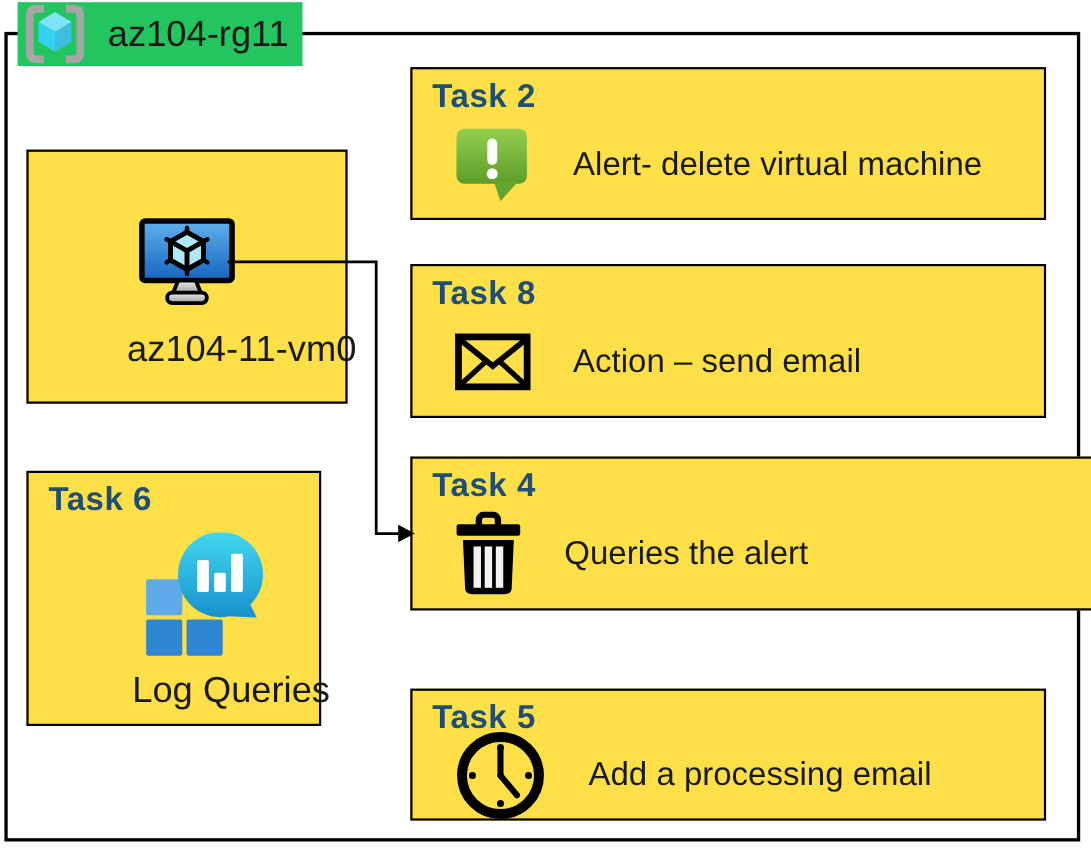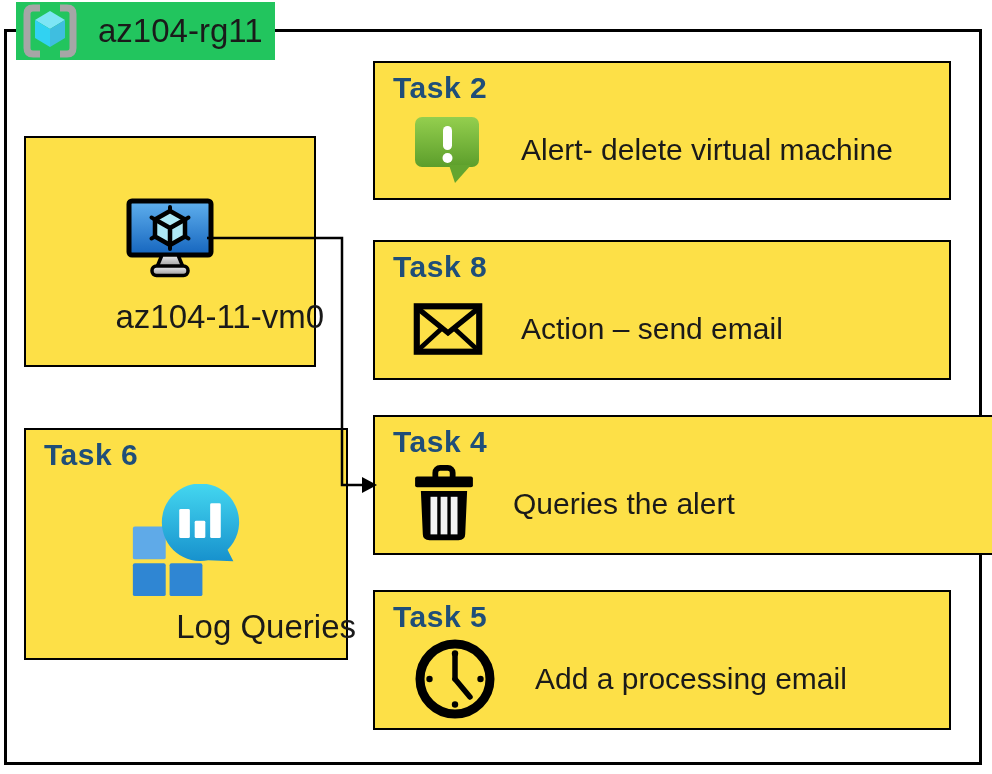--- a/index.html
+++ b/index.html
@@ -20,25 +20,25 @@
   .legend .title{font-size:33px;color:#1a1a1a;white-space:nowrap;}
   .task-box{
     position:absolute;background:#fde047;border:2.5px solid #000;
     box-sizing:border-box;z-index:1;
   }
   .task-heading{
     position:absolute;left:18px;top:8px;font-size:30px;font-weight:bold;
     color:#1F4E79;letter-spacing:0.5px;
   }
   .task1{left:24px;top:136px;width:292px;height:231px;}
-  .task6{left:24px;top:428px;width:324px;height:232px;text-decoration:underline;}
+  .task6{left:24px;top:428px;width:268px;height:232px;text-decoration:underline;}
   .task2{left:373px;top:61px;width:578px;height:139px;}
   .task3{left:373px;top:240px;width:578px;height:140px;}
   .task4{left:373px;top:415px;width:698px;height:140px;text-align:center;}
-  .task5{left:373px;top:590px;width:578px;height:140px;}
+  .task5{left:373px;top:626px;width:578px;height:120px;}
   .row{
     position:absolute;left:38px;right:12px;top:42px;bottom:4px;
     display:flex;align-items:center;gap:38px;
   }
   .row .task-text{font-size:30px;color:#1a1a1a;white-space:nowrap;}
   .center-icon{position:absolute;}
   .task1 .center-icon{left:100px;top:60px;}
   .task6 .center-icon{left:106px;top:54px;}
   .center-label{
     position:absolute;left:0;width:100%;text-align:right;

